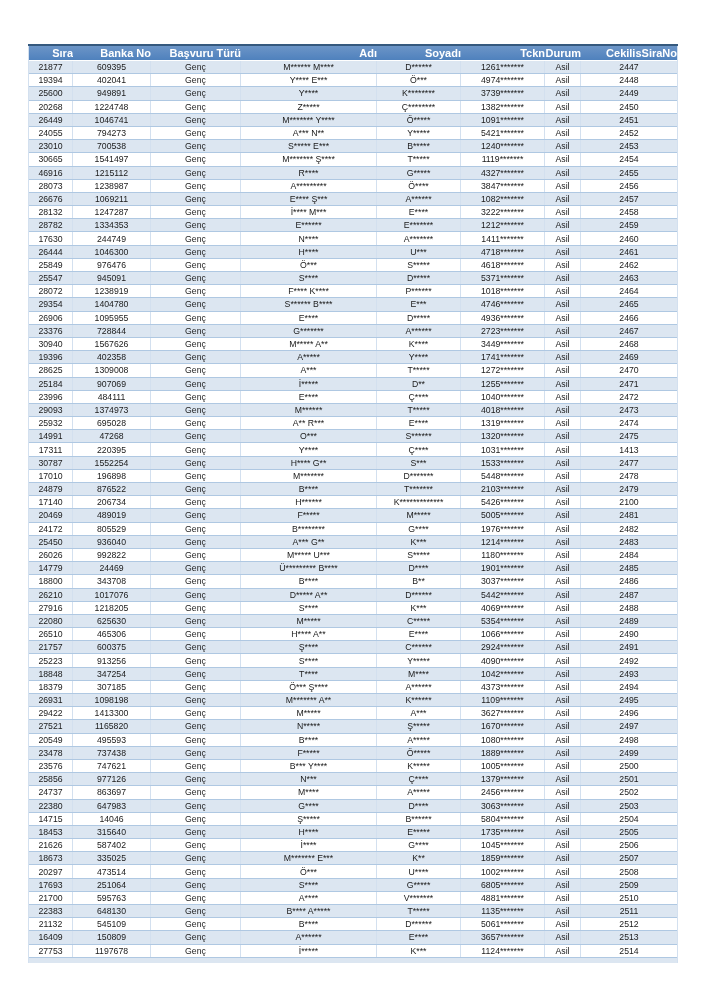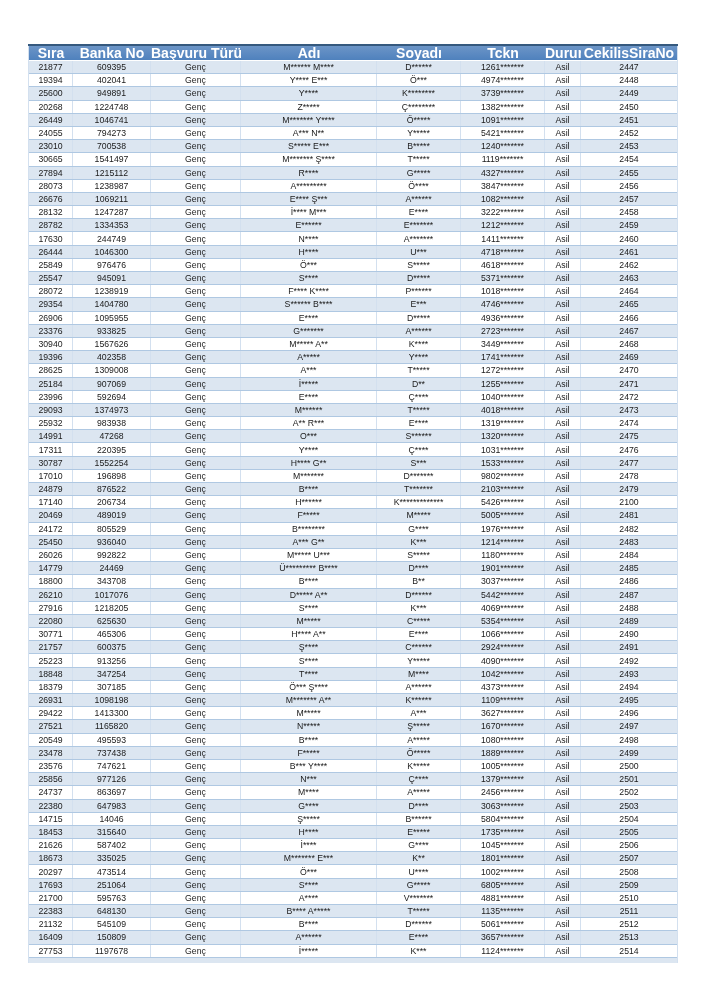--- a/index.html
+++ b/index.html
@@ -36,22 +36,22 @@
     grid-template-columns: 44px 78px 90px 136px 84px 84px 36px 96px;
     height: 15px;
     background: linear-gradient(to bottom, var(--header-bg-top, #6C95C7), var(--header-bg, #4F81BD));
     border-bottom: 1px solid #ffffff;
     box-sizing: border-box;
     align-items: center;
   }
   .th {
     color: var(--header-text, #ffffff);
     font-weight: bold;
-    font-size: 14px;
-    text-align: center;
+    font-size: 11px;
+    text-align: right;
     white-space: nowrap;
     overflow: hidden;
     line-height: 15px;
   }
   .row {
     display: grid;
     grid-template-columns: 44px 78px 90px 136px 84px 84px 36px 96px;
     height: 13.2px;
     align-items: center;
     border-bottom: 1px solid var(--grid-line, #AFC8E2);
@@ -176,21 +176,21 @@
           <div class="cell">30665</div>
           <div class="cell">1541497</div>
           <div class="cell">Genç</div>
           <div class="cell">M******* Ş****</div>
           <div class="cell">T*****</div>
           <div class="cell">1119*******</div>
           <div class="cell">Asil</div>
           <div class="cell">2454</div>
         </div>
         <div class="row">
-          <div class="cell">27894</div>
+          <div class="cell">46916</div>
           <div class="cell">1215112</div>
           <div class="cell">Genç</div>
           <div class="cell">R****</div>
           <div class="cell">G*****</div>
           <div class="cell">4327*******</div>
           <div class="cell">Asil</div>
           <div class="cell">2455</div>
         </div>
         <div class="row">
           <div class="cell">28073</div>
@@ -297,21 +297,21 @@
           <div class="cell">1095955</div>
           <div class="cell">Genç</div>
           <div class="cell">E****</div>
           <div class="cell">D*****</div>
           <div class="cell">4936*******</div>
           <div class="cell">Asil</div>
           <div class="cell">2466</div>
         </div>
         <div class="row">
           <div class="cell">23376</div>
-          <div class="cell">933825</div>
+          <div class="cell">728844</div>
           <div class="cell">Genç</div>
           <div class="cell">G*******</div>
           <div class="cell">A******</div>
           <div class="cell">2723*******</div>
           <div class="cell">Asil</div>
           <div class="cell">2467</div>
         </div>
         <div class="row">
           <div class="cell">30940</div>
           <div class="cell">1567626</div>
@@ -347,41 +347,41 @@
           <div class="cell">907069</div>
           <div class="cell">Genç</div>
           <div class="cell">İ*****</div>
           <div class="cell">D**</div>
           <div class="cell">1255*******</div>
           <div class="cell">Asil</div>
           <div class="cell">2471</div>
         </div>
         <div class="row">
           <div class="cell">23996</div>
-          <div class="cell">592694</div>
+          <div class="cell">484111</div>
           <div class="cell">Genç</div>
           <div class="cell">E****</div>
           <div class="cell">Ç****</div>
           <div class="cell">1040*******</div>
           <div class="cell">Asil</div>
           <div class="cell">2472</div>
         </div>
         <div class="row">
           <div class="cell">29093</div>
           <div class="cell">1374973</div>
           <div class="cell">Genç</div>
           <div class="cell">M******</div>
           <div class="cell">T*****</div>
           <div class="cell">4018*******</div>
           <div class="cell">Asil</div>
           <div class="cell">2473</div>
         </div>
         <div class="row">
           <div class="cell">25932</div>
-          <div class="cell">983938</div>
+          <div class="cell">695028</div>
           <div class="cell">Genç</div>
           <div class="cell">A** R***</div>
           <div class="cell">E****</div>
           <div class="cell">1319*******</div>
           <div class="cell">Asil</div>
           <div class="cell">2474</div>
         </div>
         <div class="row">
           <div class="cell">14991</div>
           <div class="cell">47268</div>
@@ -393,39 +393,39 @@
           <div class="cell">2475</div>
         </div>
         <div class="row">
           <div class="cell">17311</div>
           <div class="cell">220395</div>
           <div class="cell">Genç</div>
           <div class="cell">Y****</div>
           <div class="cell">Ç****</div>
           <div class="cell">1031*******</div>
           <div class="cell">Asil</div>
-          <div class="cell">2476</div>
+          <div class="cell">1413</div>
         </div>
         <div class="row">
           <div class="cell">30787</div>
           <div class="cell">1552254</div>
           <div class="cell">Genç</div>
           <div class="cell">H**** G**</div>
           <div class="cell">S***</div>
           <div class="cell">1533*******</div>
           <div class="cell">Asil</div>
           <div class="cell">2477</div>
         </div>
         <div class="row">
           <div class="cell">17010</div>
           <div class="cell">196898</div>
           <div class="cell">Genç</div>
           <div class="cell">M*******</div>
           <div class="cell">D*******</div>
-          <div class="cell">9802*******</div>
+          <div class="cell">5448*******</div>
           <div class="cell">Asil</div>
           <div class="cell">2478</div>
         </div>
         <div class="row">
           <div class="cell">24879</div>
           <div class="cell">876522</div>
           <div class="cell">Genç</div>
           <div class="cell">B****</div>
           <div class="cell">T*******</div>
           <div class="cell">2103*******</div>
@@ -526,21 +526,21 @@
           <div class="cell">22080</div>
           <div class="cell">625630</div>
           <div class="cell">Genç</div>
           <div class="cell">M*****</div>
           <div class="cell">C*****</div>
           <div class="cell">5354*******</div>
           <div class="cell">Asil</div>
           <div class="cell">2489</div>
         </div>
         <div class="row">
-          <div class="cell">30771</div>
+          <div class="cell">26510</div>
           <div class="cell">465306</div>
           <div class="cell">Genç</div>
           <div class="cell">H**** A**</div>
           <div class="cell">E****</div>
           <div class="cell">1066*******</div>
           <div class="cell">Asil</div>
           <div class="cell">2490</div>
         </div>
         <div class="row">
           <div class="cell">21757</div>
@@ -701,21 +701,21 @@
           <div class="cell">1045*******</div>
           <div class="cell">Asil</div>
           <div class="cell">2506</div>
         </div>
         <div class="row">
           <div class="cell">18673</div>
           <div class="cell">335025</div>
           <div class="cell">Genç</div>
           <div class="cell">M******* E***</div>
           <div class="cell">K**</div>
-          <div class="cell">1801*******</div>
+          <div class="cell">1859*******</div>
           <div class="cell">Asil</div>
           <div class="cell">2507</div>
         </div>
         <div class="row">
           <div class="cell">20297</div>
           <div class="cell">473514</div>
           <div class="cell">Genç</div>
           <div class="cell">Ö***</div>
           <div class="cell">U****</div>
           <div class="cell">1002*******</div>

